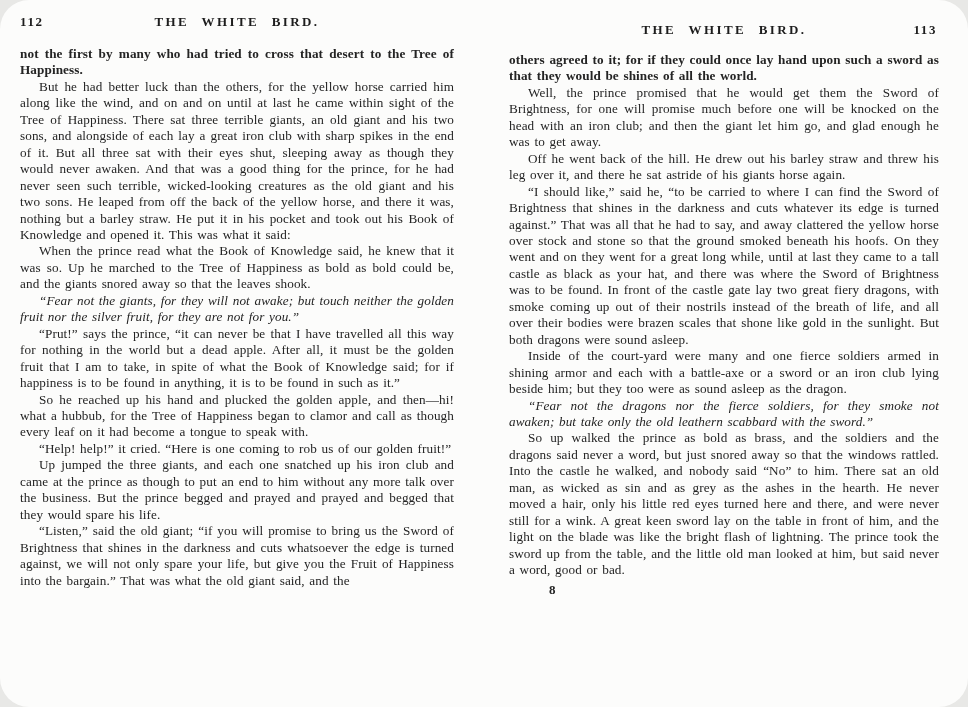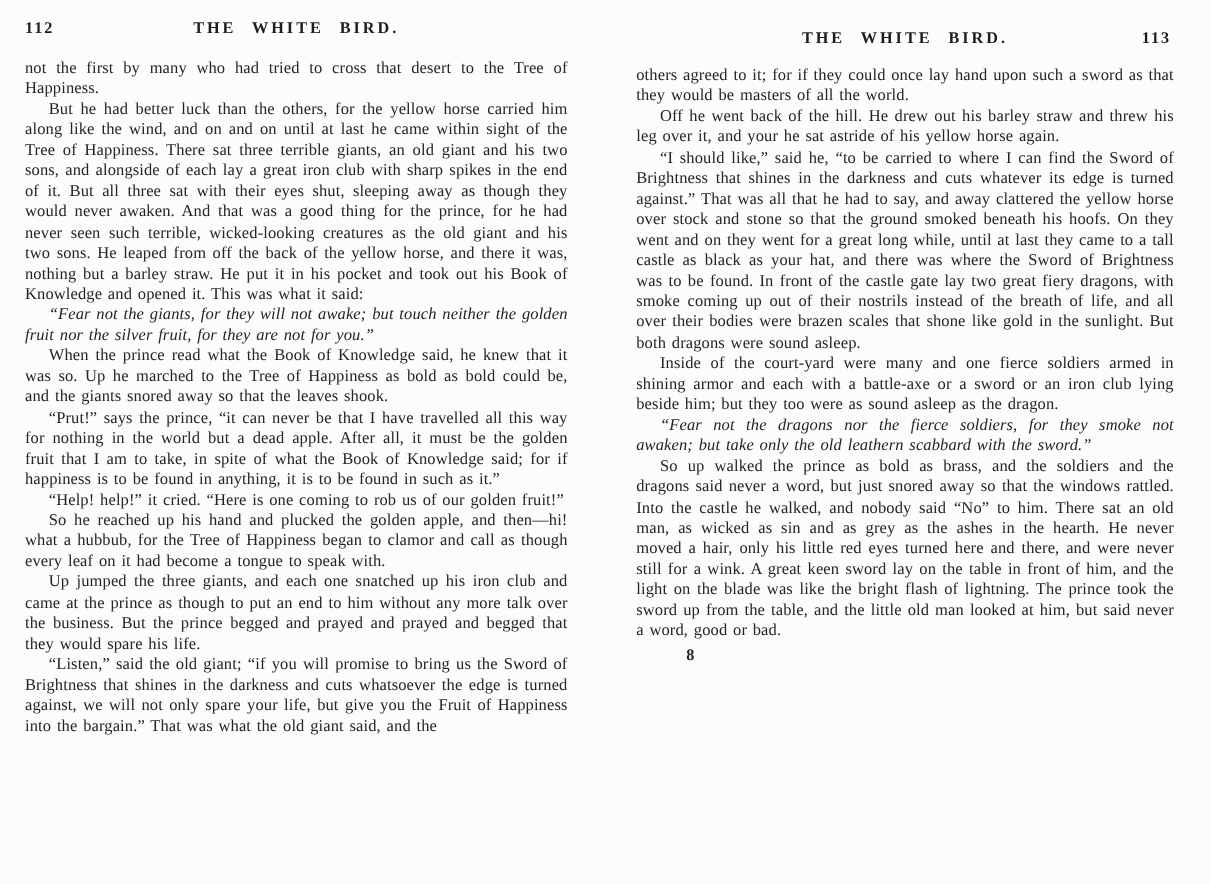--- a/index.html
+++ b/index.html
@@ -8,20 +8,21 @@
     background: #e8e8e6;
   }
   .spread {
     position: relative;
     width: 968px;
     height: 707px;
     background: #fcfcfb;
     color: #242424;
     font-family: "Liberation Serif", "DejaVu Serif", serif;
     overflow: hidden;
+    border-radius: 29px;
   }
   .page {
     position: absolute;
     top: 14px;
   }
   .page-left  { left: 20px;  width: 434px; }
   .page-right { left: 509px; width: 430px; }
 
   .running-head {
     position: relative;
@@ -53,21 +54,21 @@
     text-align: justify;
     letter-spacing: 0.1px;
     word-spacing: 1.2px;
   }
   .page-right .body-text { margin-top: 21px; }
 
   .para {
     margin: 0;
     text-indent: 19px;
   }
-  .no-indent { text-indent: 0; }
+  .no-indent { text-indent: 0; font-weight: bold; }
   .quote-italic { font-style: italic; }
 
   .signature {
     margin: 3px 0 0 40px;
     font-size: 13px;
     font-weight: bold;
     text-align: left;
     text-indent: 0;
   }
 </style>
@@ -77,38 +78,39 @@
 <div class="spread">
 
   <div class="page page-left">
     <div class="running-head">
       <span class="folio folio-left">112</span>
       <span class="running-title">THE WHITE BIRD.</span>
     </div>
     <div class="body-text">
       <p class="para no-indent">not the first by many who had tried to cross that desert to the Tree of Happiness.</p>
       <p class="para">But he had better luck than the others, for the yellow horse carried him along like the wind, and on and on until at last he came within sight of the Tree of Happiness. There sat three terrible giants, an old giant and his two sons, and alongside of each lay a great iron club with sharp spikes in the end of it. But all three sat with their eyes shut, sleeping away as though they would never awaken. And that was a good thing for the prince, for he had never seen such terrible, wicked-looking creatures as the old giant and his two sons. He leaped from off the back of the yellow horse, and there it was, nothing but a barley straw. He put it in his pocket and took out his Book of Knowledge and opened it. This was what it said:</p>
+      <p class="para">When the prince read what the Book of Knowledge said, he knew that it was so. Up he marched to the Tree of Happiness as bold as bold could be, and the giants snored away so that the leaves shook.</p>
       <p class="para quote-italic">“Fear not the giants, for they will not awake; but touch neither the golden fruit nor the silver fruit, for they are not for you.”</p>
-      <p class="para">When the prince read what the Book of Knowledge said, he knew that it was so. Up he marched to the Tree of Happiness as bold as bold could be, and the giants snored away so that the leaves shook.</p>
       <p class="para">“Prut!” says the prince, “it can never be that I have travelled all this way for nothing in the world but a dead apple. After all, it must be the golden fruit that I am to take, in spite of what the Book of Knowledge said; for if happiness is to be found in anything, it is to be found in such as it.”</p>
+      <p class="para">So he reached up his hand and plucked the golden apple, and then—hi! what a hubbub, for the Tree of Happiness began to clamor and call as though every leaf on it had become a tongue to speak with.</p>
       <p class="para">“Help! help!” it cried. “Here is one coming to rob us of our golden fruit!”</p>
-      <p class="para">So he reached up his hand and plucked the golden apple, and then—hi! what a hubbub, for the Tree of Happiness began to clamor and call as though every leaf on it had become a tongue to speak with.</p>
       <p class="para">Up jumped the three giants, and each one snatched up his iron club and came at the prince as though to put an end to him without any more talk over the business. But the prince begged and prayed and prayed and begged that they would spare his life.</p>
       <p class="para">“Listen,” said the old giant; “if you will promise to bring us the Sword of Brightness that shines in the darkness and cuts whatsoever the edge is turned against, we will not only spare your life, but give you the Fruit of Happiness into the bargain.” That was what the old giant said, and the</p>
     </div>
   </div>
 
   <div class="page page-right">
     <div class="running-head">
       <span class="running-title">THE WHITE BIRD.</span>
       <span class="folio folio-right">113</span>
     </div>
     <div class="body-text">
-      <p class="para no-indent">others agreed to it; for if they could once lay hand upon such a sword as that they would be masters of all the world.</p>
-      <p class="para">Off he went back of the hill. He drew out his barley straw and threw his leg over it, and your he sat astride of his yellow horse again.</p>
+      <p class="para no-indent">others agreed to it; for if they could once lay hand upon such a sword as that they would be shines of all the world.</p>
+      <p class="para">Well, the prince promised that he would get them the Sword of Brightness, for one will promise much before one will be knocked on the head with an iron club; and then the giant let him go, and glad enough he was to get away.</p>
+      <p class="para">Off he went back of the hill. He drew out his barley straw and threw his leg over it, and there he sat astride of his giants horse again.</p>
       <p class="para">“I should like,” said he, “to be carried to where I can find the Sword of Brightness that shines in the darkness and cuts whatever its edge is turned against.” That was all that he had to say, and away clattered the yellow horse over stock and stone so that the ground smoked beneath his hoofs. On they went and on they went for a great long while, until at last they came to a tall castle as black as your hat, and there was where the Sword of Brightness was to be found. In front of the castle gate lay two great fiery dragons, with smoke coming up out of their nostrils instead of the breath of life, and all over their bodies were brazen scales that shone like gold in the sunlight. But both dragons were sound asleep.</p>
       <p class="para">Inside of the court-yard were many and one fierce soldiers armed in shining armor and each with a battle-axe or a sword or an iron club lying beside him; but they too were as sound asleep as the dragon.</p>
       <p class="para quote-italic">“Fear not the dragons nor the fierce soldiers, for they smoke not awaken; but take only the old leathern scabbard with the sword.”</p>
       <p class="para">So up walked the prince as bold as brass, and the soldiers and the dragons said never a word, but just snored away so that the windows rattled. Into the castle he walked, and nobody said “No” to him. There sat an old man, as wicked as sin and as grey as the ashes in the hearth. He never moved a hair, only his little red eyes turned here and there, and were never still for a wink. A great keen sword lay on the table in front of him, and the light on the blade was like the bright flash of lightning. The prince took the sword up from the table, and the little old man looked at him, but said never a word, good or bad.</p>
       <p class="para signature">8</p>
     </div>
   </div>
 
 </div>
 

